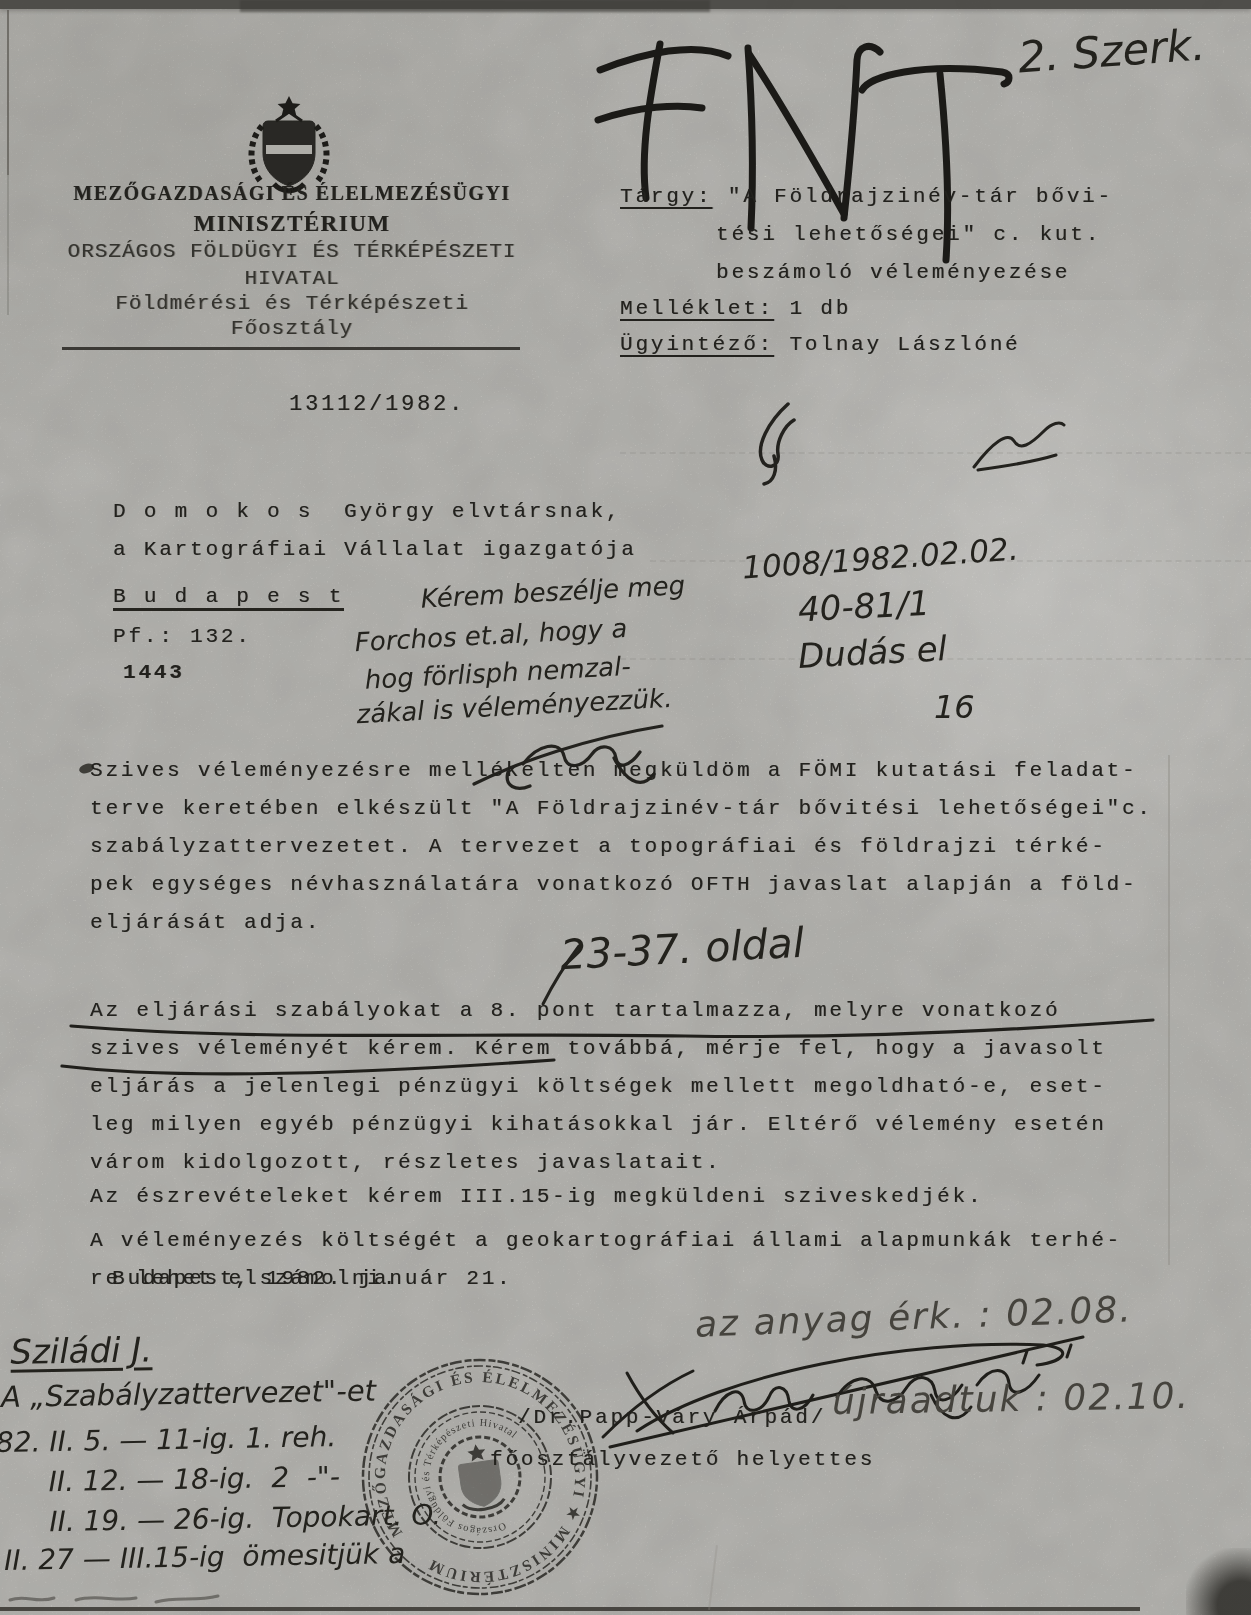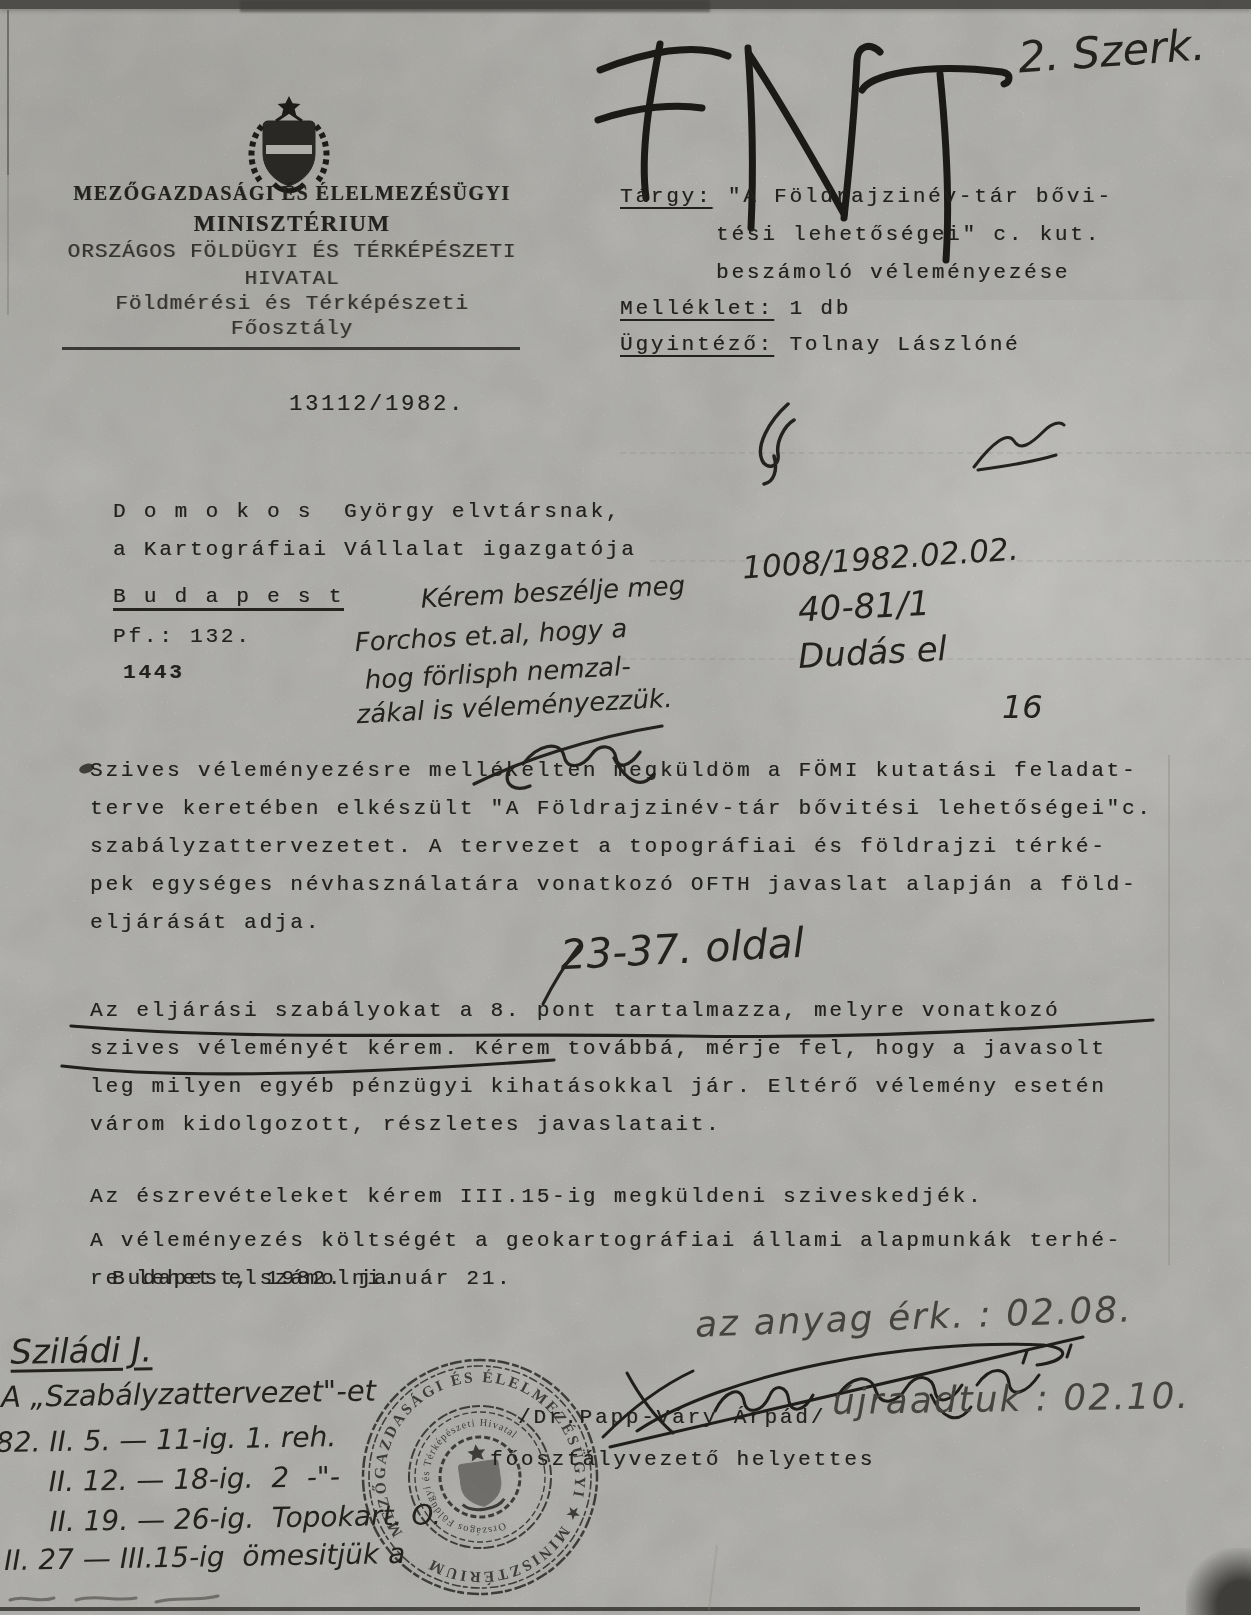--- a/index.html
+++ b/index.html
@@ -132,38 +132,39 @@
       <path d="M6,72 C50,50 120,26 194,14"></path>
       <path d="M55,52 C70,32 92,28 96,44 C99,58 114,56 124,42 C132,31 146,33 148,46 C150,58 162,54 172,40"></path>
       <path d="M146,46 C156,66 172,80 186,62"></path>
       <path d="M40,60 C36,74 48,80 62,74"></path>
     </g>
   </svg>
 
   <div class="abs hw" style="left:742px;top:540px;font-size:31px;transform:rotate(-4deg);">1008/1982.02.02.</div>
   <div class="abs hw" style="left:798px;top:586px;font-size:34px;transform:rotate(-3deg);">40-81/1</div>
   <div class="abs hw" style="left:798px;top:632px;font-size:34px;transform:rotate(-3deg);">Dudás el</div>
-  <div class="abs hw" style="left:1002px;top:688px;font-size:32px;">16</div>
+  <div class="abs hw" style="left:934px;top:688px;font-size:32px;">16</div>
 
   <div class="abs" style="left:90px;top:752px;">
     <div class="typed line">Szives véleményezésre mellékelten megküldöm a FÖMI kutatási feladat-</div>
     <div class="typed line">terve keretében elkészült "A Földrajzinév-tár bővitési lehetőségei"c.</div>
     <div class="typed line">szabályzattervezetet. A tervezet a topográfiai és földrajzi térké-</div>
     <div class="typed line">pek egységes névhasználatára vonatkozó OFTH javaslat alapján a föld-</div>
     <div class="typed line">eljárását adja.</div>
   </div>
 
   <div class="abs hw" style="left:560px;top:925px;font-size:41px;transform:rotate(-3deg);">23-37. oldal</div>
   <svg class="abs" style="left:535px;top:942px;" width="50" height="65" viewBox="0 0 50 65">
     <path d="M8,62 C18,42 32,20 44,4" fill="none" stroke="#23221e" stroke-width="3" stroke-linecap="round"></path>
   </svg>
 
   <div class="abs" style="left:90px;top:992px;">
     <div class="typed line">Az eljárási szabályokat a 8. pont tartalmazza, melyre vonatkozó</div>
     <div class="typed line">szives véleményét kérem. Kérem továbbá, mérje fel, hogy a javasolt</div>
+    <div class="typed line">eljárás a jelenlegi pénzügyi költségek mellett megoldható-e, eset-</div>
     <div class="typed line">leg milyen egyéb pénzügyi kihatásokkal jár. Eltérő vélemény esetén</div>
     <div class="typed line">várom kidolgozott, részletes javaslatait.</div>
   </div>
 
   <svg class="abs" style="left:65px;top:1012px;" width="1095" height="38" viewBox="0 0 1095 38">
     <path d="M6,14 C200,30 420,20 620,24 C800,27 980,16 1088,8" fill="none" stroke="#201f1b" stroke-width="3.2" stroke-linecap="round"></path>
   </svg>
   <svg class="abs" style="left:58px;top:1052px;" width="505" height="32" viewBox="0 0 505 32">
     <path d="M4,14 C120,28 300,22 496,8" fill="none" stroke="#201f1b" stroke-width="3.2" stroke-linecap="round"></path>
   </svg>

